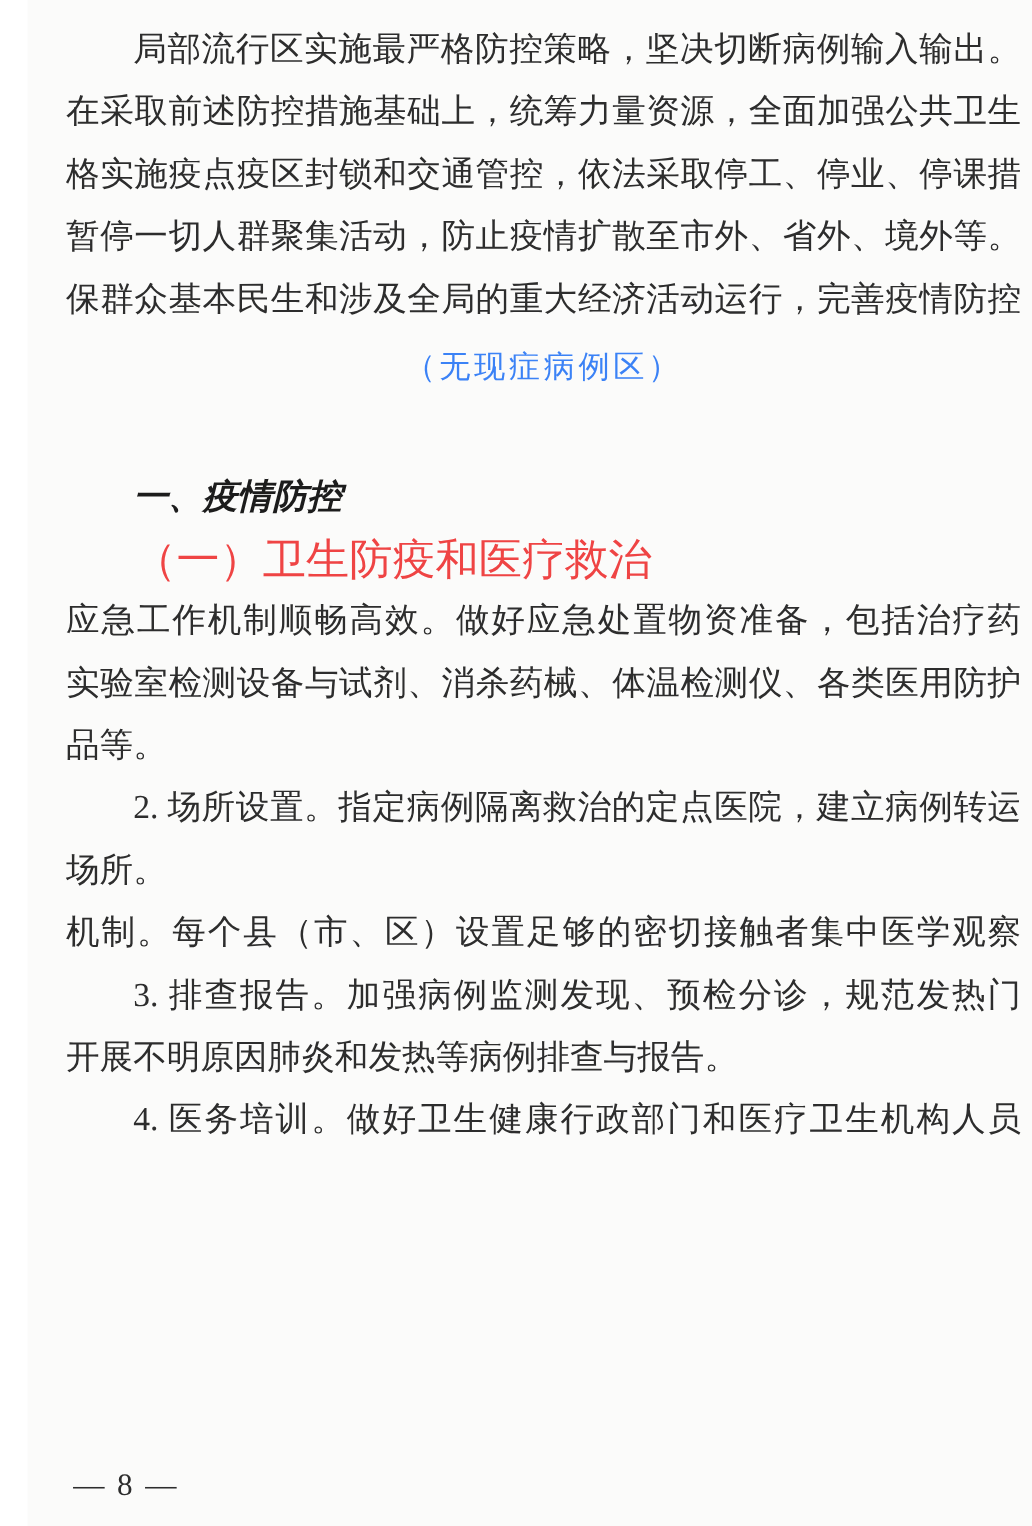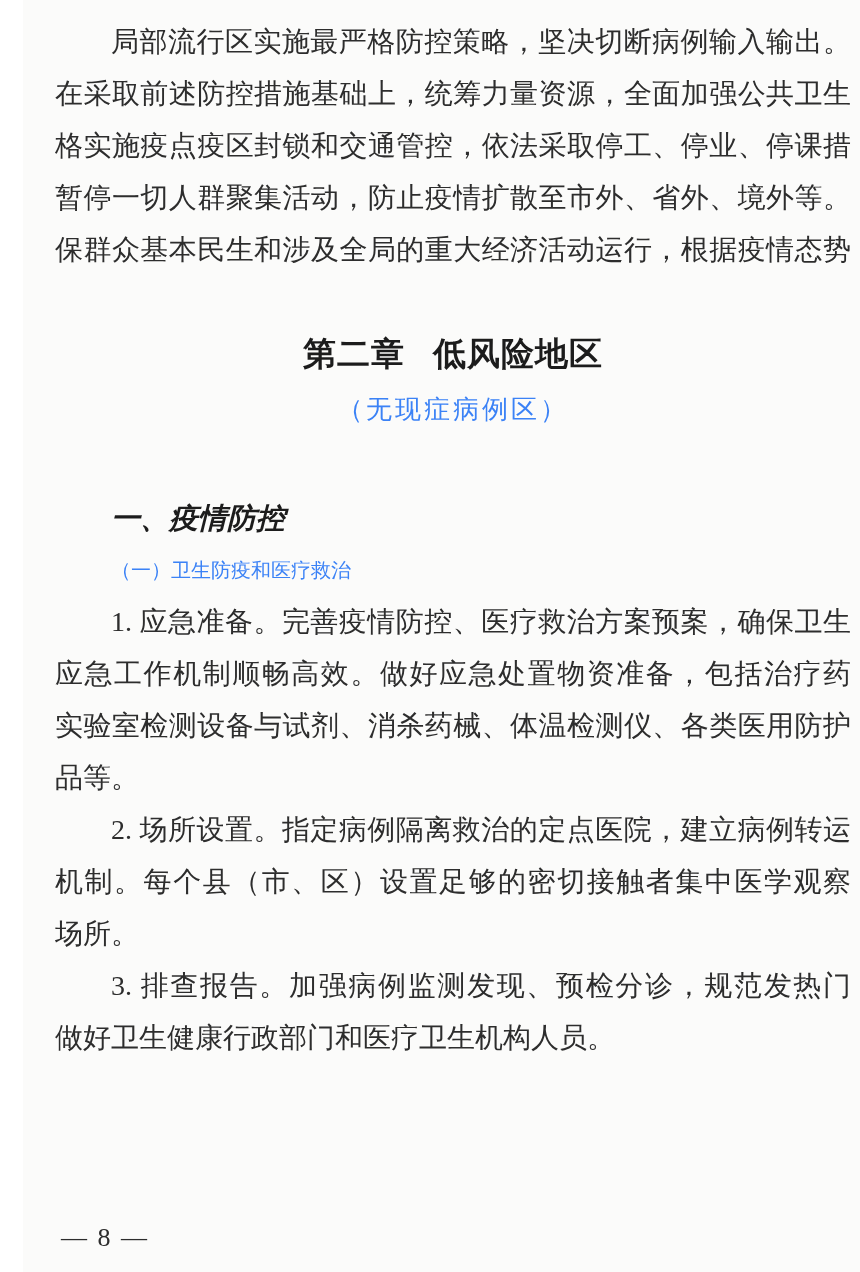--- a/index.html
+++ b/index.html
@@ -53,22 +53,22 @@
     font-family: "Liberation Sans", sans-serif;
     font-weight: bold;
     font-size: 29px;
     color: #1c1c1c;
     font-style: italic;
   }
   .section-subheading {
     height: 52px;
     line-height: 52px;
     text-indent: 56px;
-    font-size: 20px;
-    color: #3b82f6;
+    font-size: 36px;
+    color: #ef4444;
   }
   .page-number {
     position: absolute;
     left: 38px;
     bottom: 16px;
     height: 36px;
     line-height: 36px;
     font-size: 26px;
     color: #2d2d2d;
     letter-spacing: 2px;
@@ -77,45 +77,44 @@
 </head>
 <body>
 
 <div class="page">
 
   <div>
     <div class="line fill indent">局部流行区实施最严格防控策略，坚决切断病例输入输出。</div>
     <div class="line fill">在采取前述防控措施基础上，统筹力量资源，全面加强公共卫生和</div>
     <div class="line fill">格实施疫点疫区封锁和交通管控，依法采取停工、停业、停课措施，</div>
     <div class="line fill">暂停一切人群聚集活动，防止疫情扩散至市外、省外、境外等。确</div>
-    <div class="line fill">保群众基本民生和涉及全局的重大经济活动运行，根据疫情态势</div>
+    <div class="line fill">保群众基本民生和涉及全局的重大经济活动运行，完善疫情防控</div>
   </div>
 
-  <div class="chapter-heading">
-    <span class="chapter-number">第二章</span><span>低风险地区</span>
-  </div>
   <div class="chapter-subtitle">（无现症病例区）</div>
 
   <div class="section-heading">一、疫情防控</div>
   <div class="section-subheading">（一）卫生防疫和医疗救治</div>
 
   <div>
-    <div class="line fill indent">1. 应急准备。完善疫情防控、医疗救治方案预案，确保卫生</div>
     <div class="line fill">应急工作机制顺畅高效。做好应急处置物资准备，包括治疗药械、</div>
     <div class="line fill">实验室检测设备与试剂、消杀药械、体温检测仪、各类医用防护用</div>
     <div class="line">品等。</div>
   </div>
 
   <div>
     <div class="line fill indent">2. 场所设置。指定病例隔离救治的定点医院，建立病例转运</div>
+    <div class="line">场所。</div>
     <div class="line fill">机制。每个县（市、区）设置足够的密切接触者集中医学观察</div>
-    <div class="line">场所。</div>
   </div>
 
   <div>
     <div class="line fill indent">3. 排查报告。加强病例监测发现、预检分诊，规范发热门诊，</div>
-    <div class="line">做好卫生健康行政部门和医疗卫生机构人员。</div>
+    <div class="line">开展不明原因肺炎和发热等病例排查与报告。</div>
   </div>
 
+  <div>
+    <div class="line fill indent">4. 医务培训。做好卫生健康行政部门和医疗卫生机构人员</div>
+  </div>
 
   <div class="page-number">— 8 —</div>
 
 </div>
 
 </body></html>

